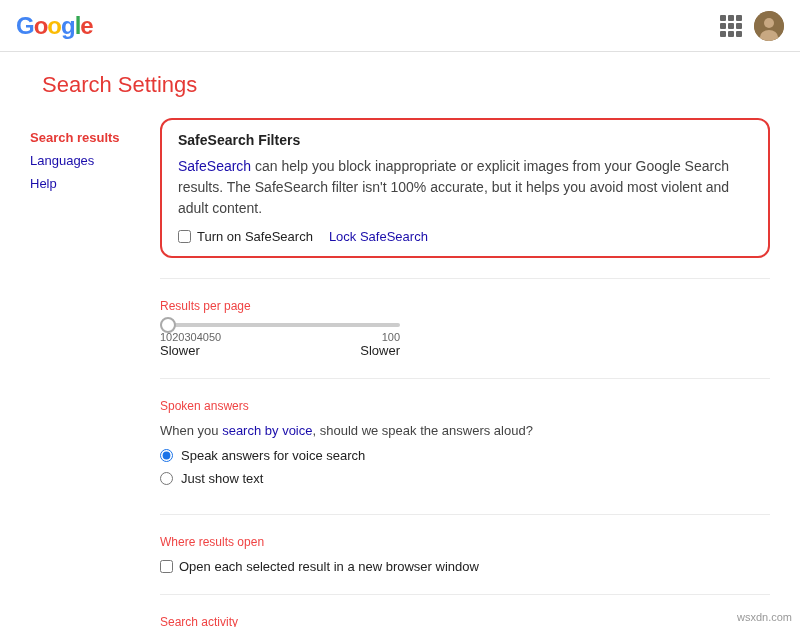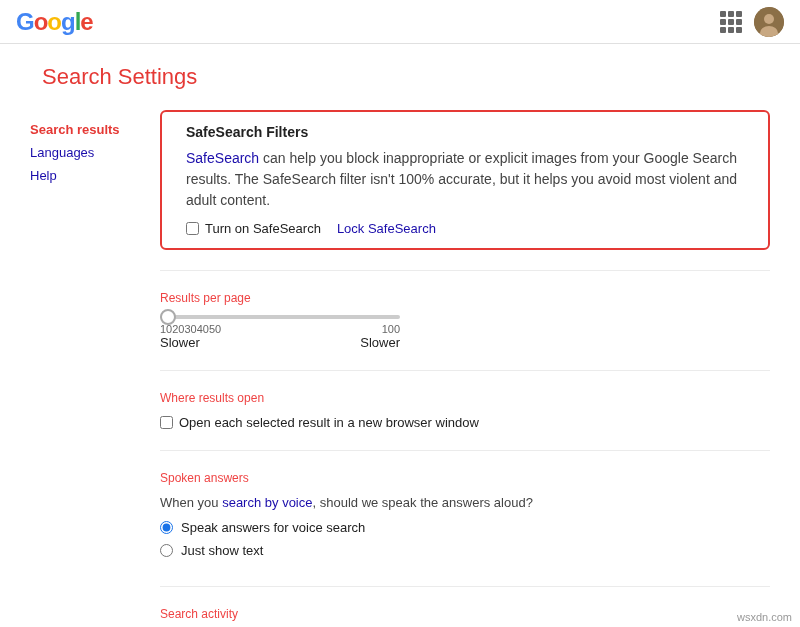--- a/index.html
+++ b/index.html
@@ -5,21 +5,21 @@
     * { box-sizing: border-box; margin: 0; padding: 0; }
     body { font-family: Arial, sans-serif; font-size: 13px; color: #222; background: #fff; }
 
     
     .header {
       display: flex;
       align-items: center;
       justify-content: space-between;
       padding: 8px 16px;
       border-bottom: 1px solid #e0e0e0;
-      height: 44px;
+      height: 52px;
     }
     .header-logo { font-size: 24px; font-weight: bold; letter-spacing: -1px; }
     .logo-g { color: #4285f4; }
     .logo-o1 { color: #ea4335; }
     .logo-o2 { color: #fbbc05; }
     .logo-g2 { color: #4285f4; }
     .logo-l { color: #34a853; }
     .logo-e { color: #ea4335; }
     .header-right { display: flex; align-items: center; gap: 12px; }
     .grid-icon { display: grid; grid-template-columns: repeat(3, 6px); grid-template-rows: repeat(3, 6px); gap: 2px; cursor: pointer; }
@@ -44,22 +44,22 @@
 
     
     .section { border-bottom: 1px solid #ebebeb; padding-bottom: 20px; margin-bottom: 20px; }
     .section:last-child { border-bottom: none; }
 
     .section-title { font-size: 12px; font-weight: normal; color: #ef4444; margin-bottom: 10px; }
 
     
     .safesearch-box {
       border: 2px solid #e53935;
-      border-radius: 6px;
-      padding: 12px 24px;
+      border-radius: 12px;
+      padding: 12px 16px;
       margin-bottom: 0;
     }
     .safesearch-title { font-size: 14px; font-weight: bold; margin-bottom: 8px; }
     .safesearch-desc { font-size: 14px; color: #444; line-height: 1.5; margin-bottom: 10px; }
     .safesearch-link { color: #1a0dab; text-decoration: none; cursor: pointer; }
     .safesearch-controls { display: flex; gap: 16px; }
     .checkbox-label { display: flex; align-items: center; gap: 6px; cursor: pointer; font-size: 13px; }
     .checkbox-label input { cursor: pointer; }
     .slider-track-wrapper { position: relative; margin: 8px 0 4px 0; width: 240px; }
     .slider-track { height: 4px; background: #ccc; border-radius: 2px; position: relative; }
@@ -160,43 +160,43 @@
         <span>50</span>
         <span style="margin-left: auto;">100</span>
       </div>
       <div class="slider-ends">
         <span>Slower</span>
         <span>Slower</span>
       </div>
     </div>
 
     <div class="section">
-      <div class="section-title">Where results open</div>
-      <label class="checkbox-row">
-        <input type="checkbox" style="">
-        <span>Open each selected result in a new browser window</span>
-      </label>
-    </div>
-
-    <div class="section">
       <div class="section-title">Spoken answers</div>
       <div class="spoken-desc">
         <span>When you </span><a class="safesearch-link">search by voice</a><span>, should we speak the answers aloud?</span>
       </div>
       <label class="radio-label">
         <input type="radio" name="spoken" checked="" style="">
         <span>Speak answers for voice search</span>
       </label>
       <label class="radio-label">
         <input type="radio" name="spoken" style="">
         <span>Just show text</span>
       </label>
     </div>
 
     <div class="section">
+      <div class="section-title">Where results open</div>
+      <label class="checkbox-row">
+        <input type="checkbox" style="">
+        <span>Open each selected result in a new browser window</span>
+      </label>
+    </div>
+
+    <div class="section">
       <div class="section-title">Search activity</div>
       <div class="activity-desc">
         <span>Search activity helps give you more relevant results and recommendations by using the things that you search for, results that you click and more. You can turn off or edit your </span>
       </div>
     </div>
 
   </div>
 </div>
 
 <div class="watermark">wsxdn.com</div>

